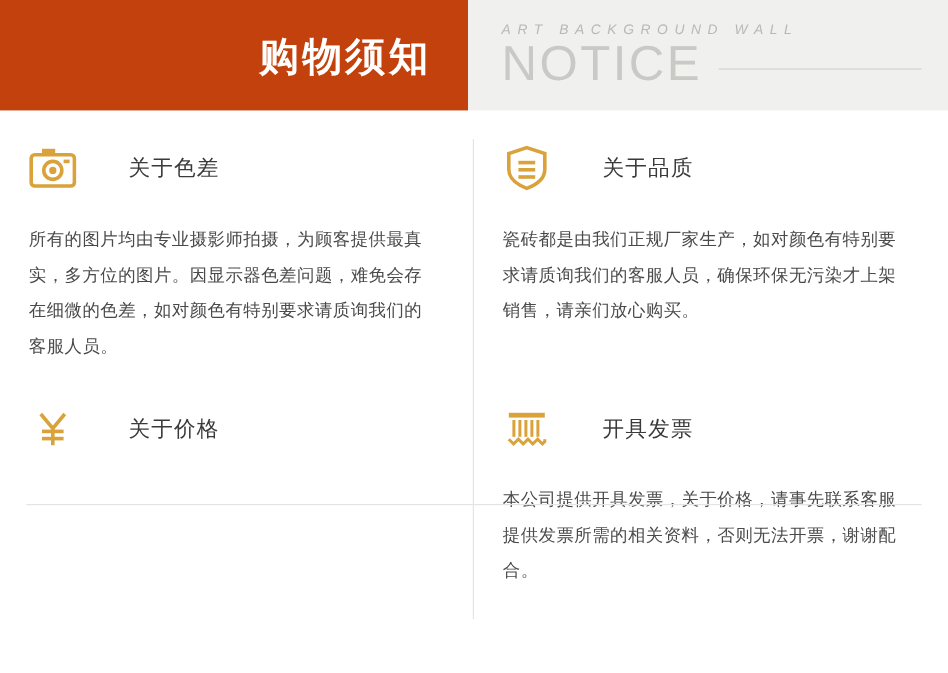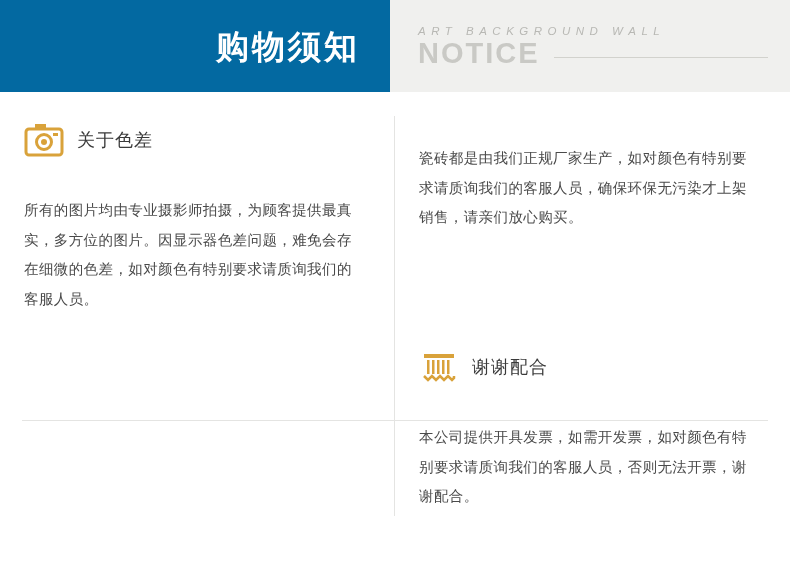--- a/index.html
+++ b/index.html
@@ -25,21 +25,21 @@
     position: relative;
     width: 790px;
     height: 92px;
     background: #f0f0ee;
     display: flex;
     align-items: stretch;
   }
   .header-red {
     width: 390px;
     height: 92px;
-    background: #0369a1;
+    background: #c2410c;
     display: flex;
     align-items: center;
     justify-content: flex-end;
     box-sizing: border-box;
     padding-right: 30px;
   }
   .header-title {
     color: #ffffff;
     font-size: 33px;
     font-weight: bold;
@@ -62,25 +62,24 @@
     margin-bottom: 2px;
     white-space: nowrap;
     font-style: italic;
   }
   .notice-row {
     display: flex;
     align-items: center;
   }
   .header-notice {
     color: #c9c9c5;
-    font-size: 29px;
+    font-size: 41px;
     letter-spacing: 2px;
     line-height: 1;
     font-family: "Liberation Sans", sans-serif;
-    font-weight: bold;
   }
   .notice-rule {
     flex: 1;
     height: 1px;
     background: #d2d2cd;
     margin-left: 14px;
     margin-right: 22px;
     margin-top: 8px;
   }
 
@@ -125,23 +124,24 @@
     width: 40px;
     height: 40px;
     margin-right: 13px;
     flex: 0 0 40px;
     display: block;
   }
   .cell-title {
     font-size: 18px;
     color: #3a3a3a;
     letter-spacing: 1px;
+    margin-left: 30px;
   }
   .cell-body {
-    margin-top: 30px;
+    margin-top: 20px;
     font-size: 14.5px;
     color: #4a4a4a;
     line-height: 2.05;
     letter-spacing: 0.4px;
   }
   .row-2 .cell {
     padding-top: 26px;
   }
 </style>
 </head>
@@ -176,42 +176,60 @@
             <circle cx="20" cy="22" r="7.5" fill="none" stroke="#d9a23a" stroke-width="3"></circle>
             <circle cx="20" cy="22" r="3" fill="#d9a23a"></circle>
             <rect x="29" y="13" width="5" height="3" fill="#d9a23a"></rect>
           </svg>
           <div class="cell-title">关于色差</div>
         </div>
         <div class="cell-body">所有的图片均由专业摄影师拍摄，为顾客提供最真实，多方位的图片。因显示器色差问题，难免会存在细微的色差，如对颜色有特别要求请质询我们的客服人员。</div>
       </div>
 
       <div class="cell">
+        <div class="cell-head">
+          <svg class="cell-icon" viewBox="0 0 40 40">
+            <path d="M20 3 L35 8 V21 C35 29 28 34 20 37 C12 34 5 29 5 21 V8 Z" fill="none" stroke="#d9a23a" stroke-width="3"></path>
+            <rect x="13" y="14" width="14" height="3" fill="#d9a23a"></rect>
+            <rect x="13" y="20" width="14" height="3" fill="#d9a23a"></rect>
+            <rect x="13" y="26" width="14" height="3" fill="#d9a23a"></rect>
+          </svg>
+          <div class="cell-title">关于品质</div>
+        </div>
         <div class="cell-body">瓷砖都是由我们正规厂家生产，如对颜色有特别要求请质询我们的客服人员，确保环保无污染才上架销售，请亲们放心购买。</div>
       </div>
 
     </div>
 
     <div class="row row-2">
 
       <div class="cell">
+        <div class="cell-head">
+          <svg class="cell-icon" viewBox="0 0 40 40">
+            <path d="M10 8 L20 20 L30 8" fill="none" stroke="#d9a23a" stroke-width="3"></path>
+            <rect x="11" y="21" width="18" height="3" fill="#d9a23a"></rect>
+            <rect x="11" y="27" width="18" height="3" fill="#d9a23a"></rect>
+            <rect x="18.5" y="19" width="3" height="15" fill="#d9a23a"></rect>
+          </svg>
+          <div class="cell-title">关于价格</div>
+        </div>
       </div>
 
       <div class="cell">
         <div class="cell-head">
           <svg class="cell-icon" viewBox="0 0 40 40">
             <rect x="5" y="7" width="30" height="4" fill="#d9a23a"></rect>
             <rect x="8" y="13" width="2.5" height="14" fill="#d9a23a"></rect>
             <rect x="13" y="13" width="2.5" height="14" fill="#d9a23a"></rect>
             <rect x="18" y="13" width="2.5" height="14" fill="#d9a23a"></rect>
             <rect x="23" y="13" width="2.5" height="14" fill="#d9a23a"></rect>
             <rect x="28" y="13" width="2.5" height="14" fill="#d9a23a"></rect>
             <path d="M5 29 L9 33 L13 29 L17 33 L21 29 L25 33 L29 29 L33 33 L35 31 V29" fill="none" stroke="#d9a23a" stroke-width="2.5"></path>
           </svg>
-          <div class="cell-title">谢谢配合</div>
-        </div>
-        <div class="cell-body">本公司提供开具发票，如需开发票，如对颜色有特别要求请质询我们的客服人员，否则无法开票，谢谢配合。</div>
+          <div class="cell-title">开具发票</div>
+        </div>
+        <div class="cell-body">本公司提供开具发票，关于价格，请事先联系客服提供发票所需的相关资料，否则无法开票，谢谢配合。</div>
       </div>
 
     </div>
   </div>
 
 </div>
 
 </body></html>

